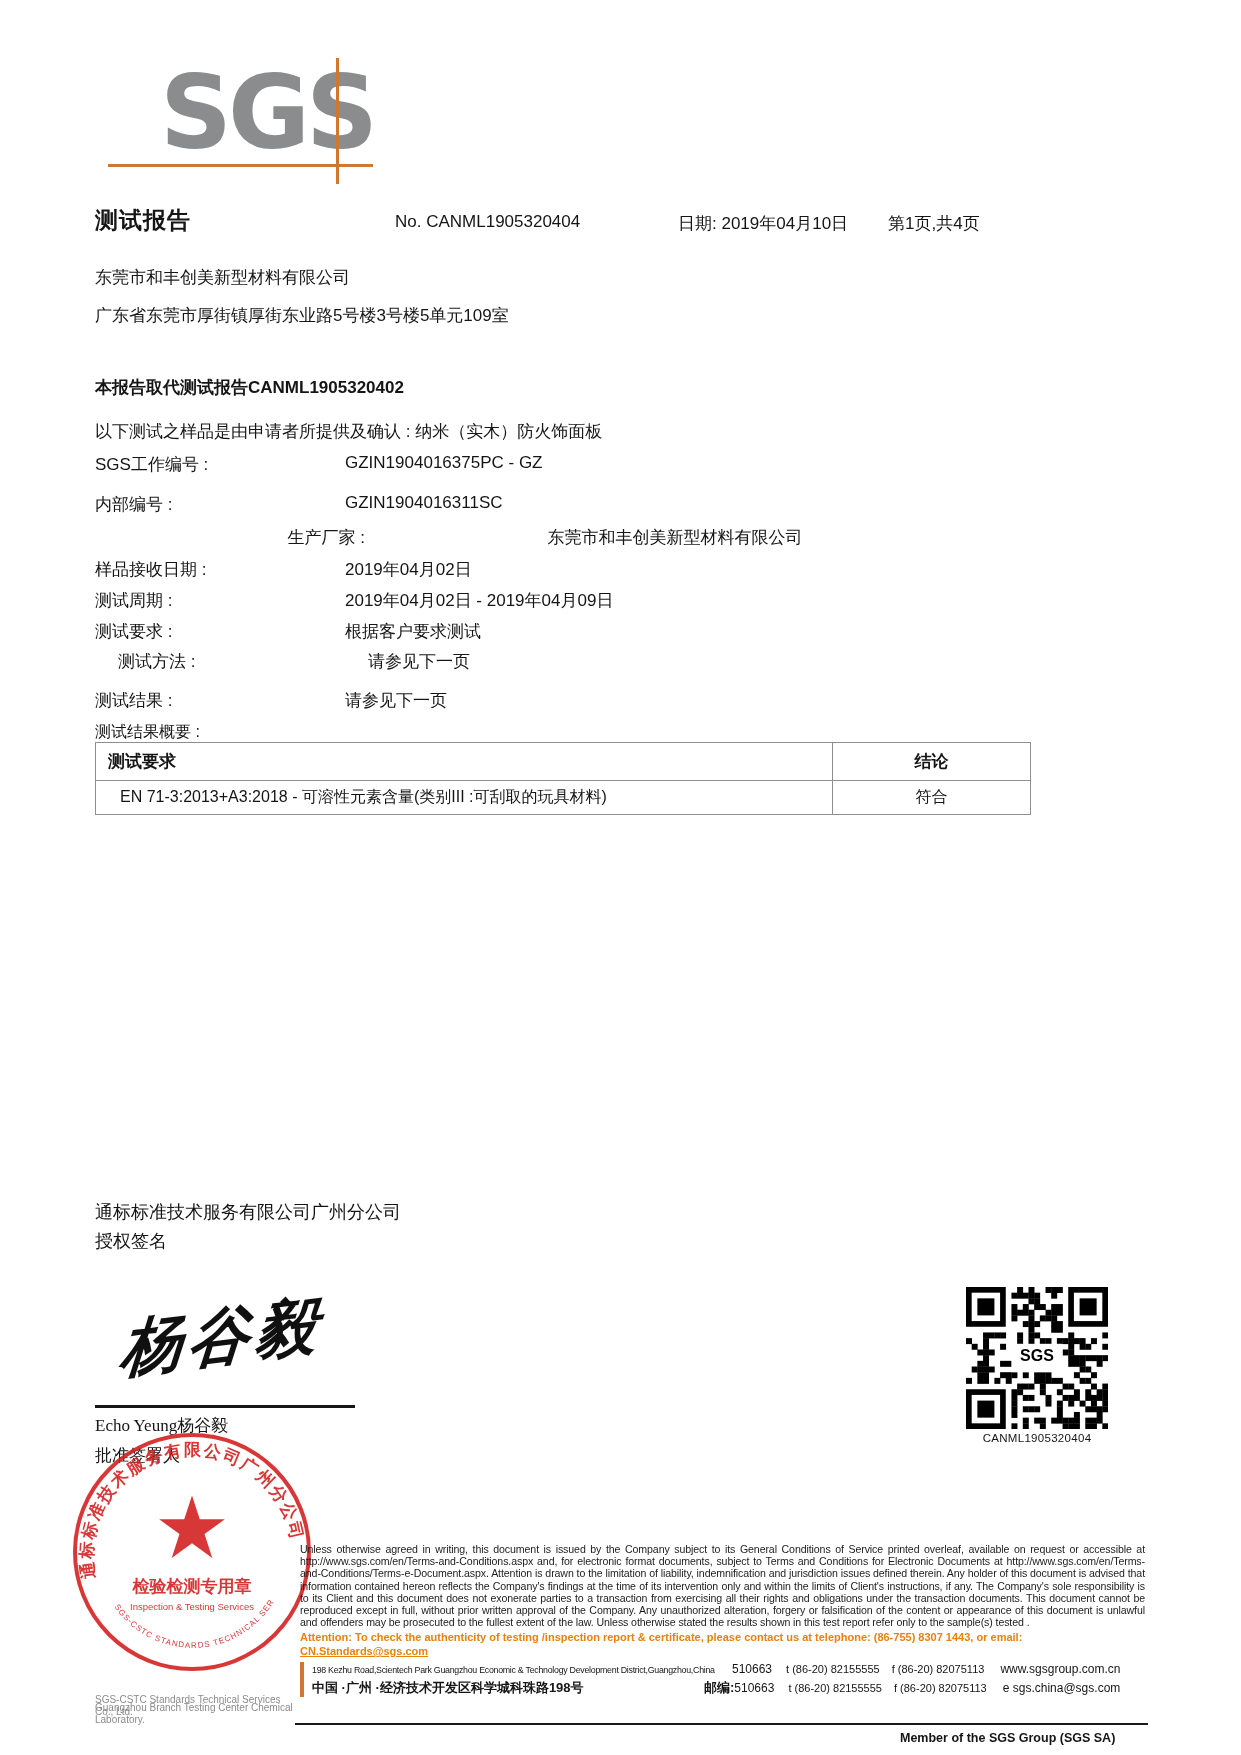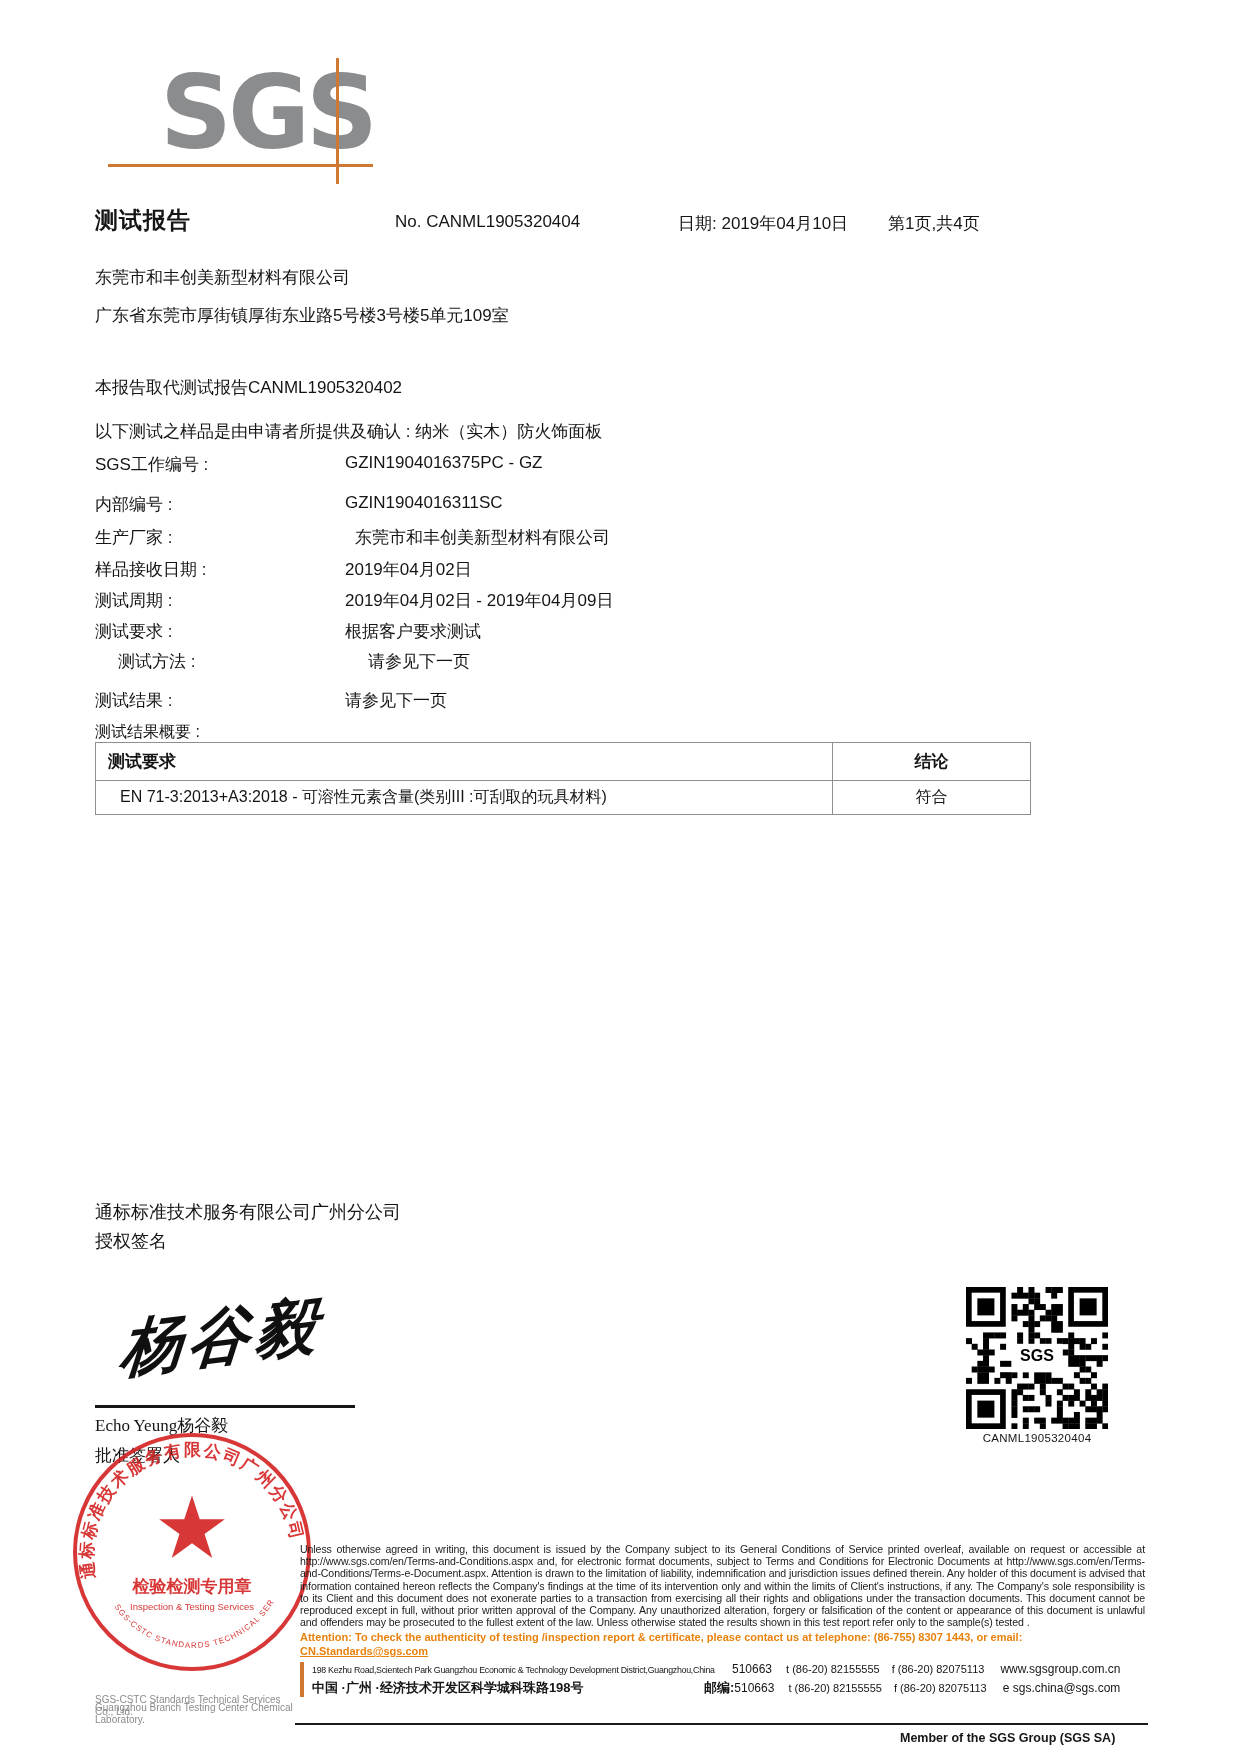--- a/index.html
+++ b/index.html
@@ -14,21 +14,21 @@
   .logo-text { font-family:"DejaVu Sans","Liberation Sans",sans-serif;
     font-weight:800; font-size:100px; line-height:85px; color:#8a8c8e;
     letter-spacing:-4px; transform:scaleY(1.02); }
   .logo-hline { background:#cf7832; height:3px; }
   .logo-vline { background:#cf7832; width:3px; }
 
   .h-title { font-size:23px; font-weight:bold; letter-spacing:1px; }
   .h-no, .h-date, .h-page { font-size:17px; }
 
   .t17 { font-size:17px; }
-  .bold { font-weight:normal; }
+  .bold { font-weight:bold; }
 
   .field-row { position:absolute; left:95px; width:900px; display:flex; }
   .field-label { width:250px; font-size:17px; }
   .field-value { font-size:17px; }
 
   table.results { position:absolute; left:95px; top:742px; width:935px;
     border-collapse:collapse; table-layout:fixed; }
   table.results th, table.results td { border:1px solid #8f8f8f; }
   table.results th { font-size:17px; text-align:left; padding:7px 2px 7px 12px; }
   table.results th.conc, table.results td.conc { text-align:center; padding-left:2px; }
@@ -80,21 +80,21 @@
   <div class="abs t17" style="left:95px; top:420px;">以下测试之样品是由申请者所提供及确认 : 纳米（实木）防火饰面板</div>
 
   <div class="field-row" style="top:453px;">
     <span class="field-label">SGS工作编号 :</span>
     <span class="field-value">GZIN1904016375PC - GZ</span>
   </div>
   <div class="field-row" style="top:493px;">
     <span class="field-label">内部编号 :</span>
     <span class="field-value">GZIN1904016311SC</span>
   </div>
-  <div class="field-row" style="top:526px;">
+  <div class="field-row" style="top:526px;justify-content:center;">
     <span class="field-label">生产厂家 :</span>
     <span class="field-value" style="padding-left:10px;">东莞市和丰创美新型材料有限公司</span>
   </div>
   <div class="field-row" style="top:558px;">
     <span class="field-label">样品接收日期 :</span>
     <span class="field-value">2019年04月02日</span>
   </div>
   <div class="field-row" style="top:589px;">
     <span class="field-label">测试周期 :</span>
     <span class="field-value">2019年04月02日 - 2019年04月09日</span>

